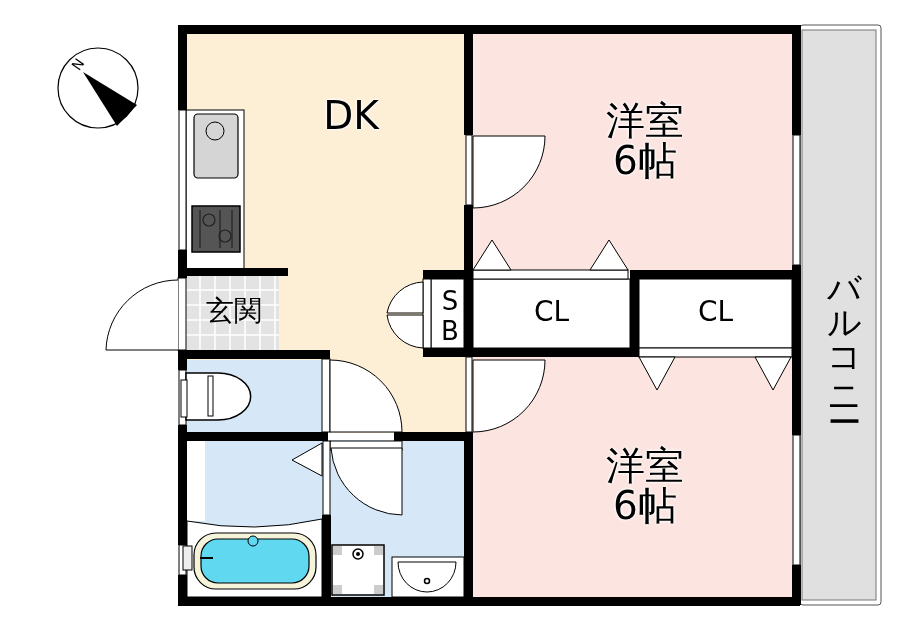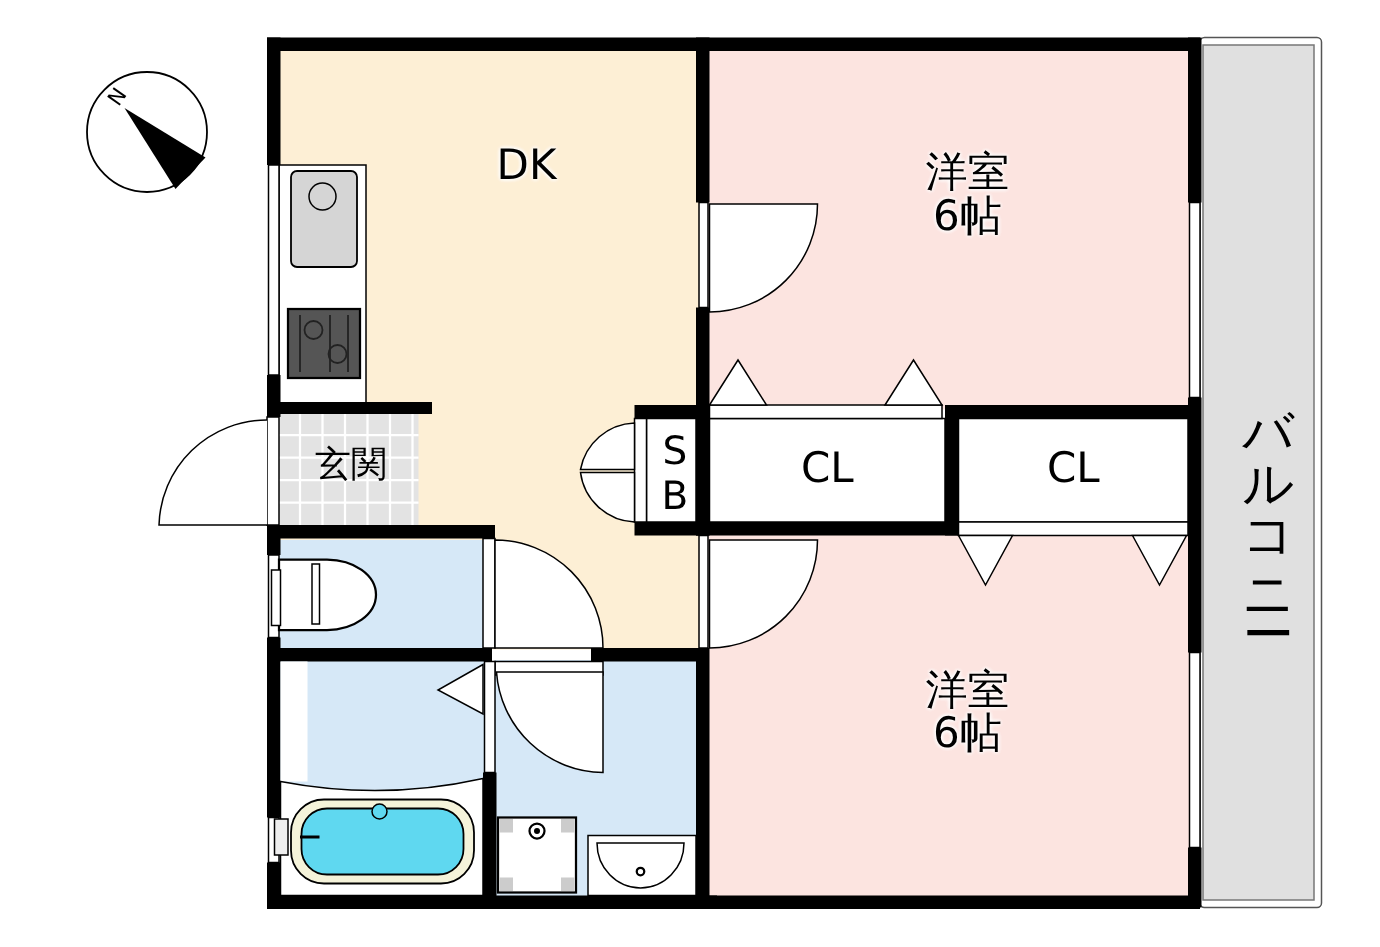--- a/index.html
+++ b/index.html
@@ -1,19 +1,19 @@
 <!DOCTYPE html>
 <html><head>
 <meta charset="utf-8">
 <style>
   html, body { margin: 0; padding: 0; background: #ffffff; }
   body { width: 920px; height: 631px; position: relative; overflow: hidden; font-family: "DejaVu Sans", "Liberation Sans", sans-serif; }
   #plan { position: absolute; left: 0; top: 0; width: 920px; height: 631px; }
   .lbl { position: absolute; text-align: center; color: #000; line-height: 1.02; white-space: nowrap; }
-  .room-big { font-size: 28px; text-shadow: 0 0 3px #fff, 0 0 3px #fff, 0 0 3px #fff; }
+  .room-big { font-size: 39px; text-shadow: 0 0 3px #fff, 0 0 3px #fff, 0 0 3px #fff; }
   .room-mid { font-size: 30px; }
   .vert { writing-mode: vertical-rl; text-orientation: upright; letter-spacing: 0px; }
 </style>
 </head>
 <body>
 
 <svg id="plan" viewBox="0 0 920 631" xmlns="http://www.w3.org/2000/svg">
 
   <g>
     <circle cx="98" cy="88" r="40" fill="#fff" stroke="#000" stroke-width="1.2"></circle>
@@ -188,17 +188,17 @@
   <div>DK</div>
 </div>
 <div class="lbl room-big" style="left:580px; top:101px; width:130px;">
   <div>洋室</div>
   <div>6帖</div>
 </div>
 <div class="lbl room-big" style="left:580px; top:446px; width:130px;">
   <div>洋室</div>
   <div>6帖</div>
 </div>
-<div class="lbl room-mid" style="left:190px; top:297px; width:88px; font-size:24px;">玄関</div>
+<div class="lbl room-mid" style="left:190px; top:297px; width:88px; font-size:28px;">玄関</div>
 <div class="lbl vert" style="left:433px; top:286px; width:30px; font-size:26px;">SB</div>
 <div class="lbl room-mid" style="left:473px; top:298px; width:157px; font-size:28px;">CL</div>
 <div class="lbl room-mid" style="left:639px; top:298px; width:153px; font-size:28px;">CL</div>
 <div class="lbl vert" style="left:822px; top:250px; width:40px; font-size:34px; line-height:1;">バルコニー</div>
 
 </body></html>

